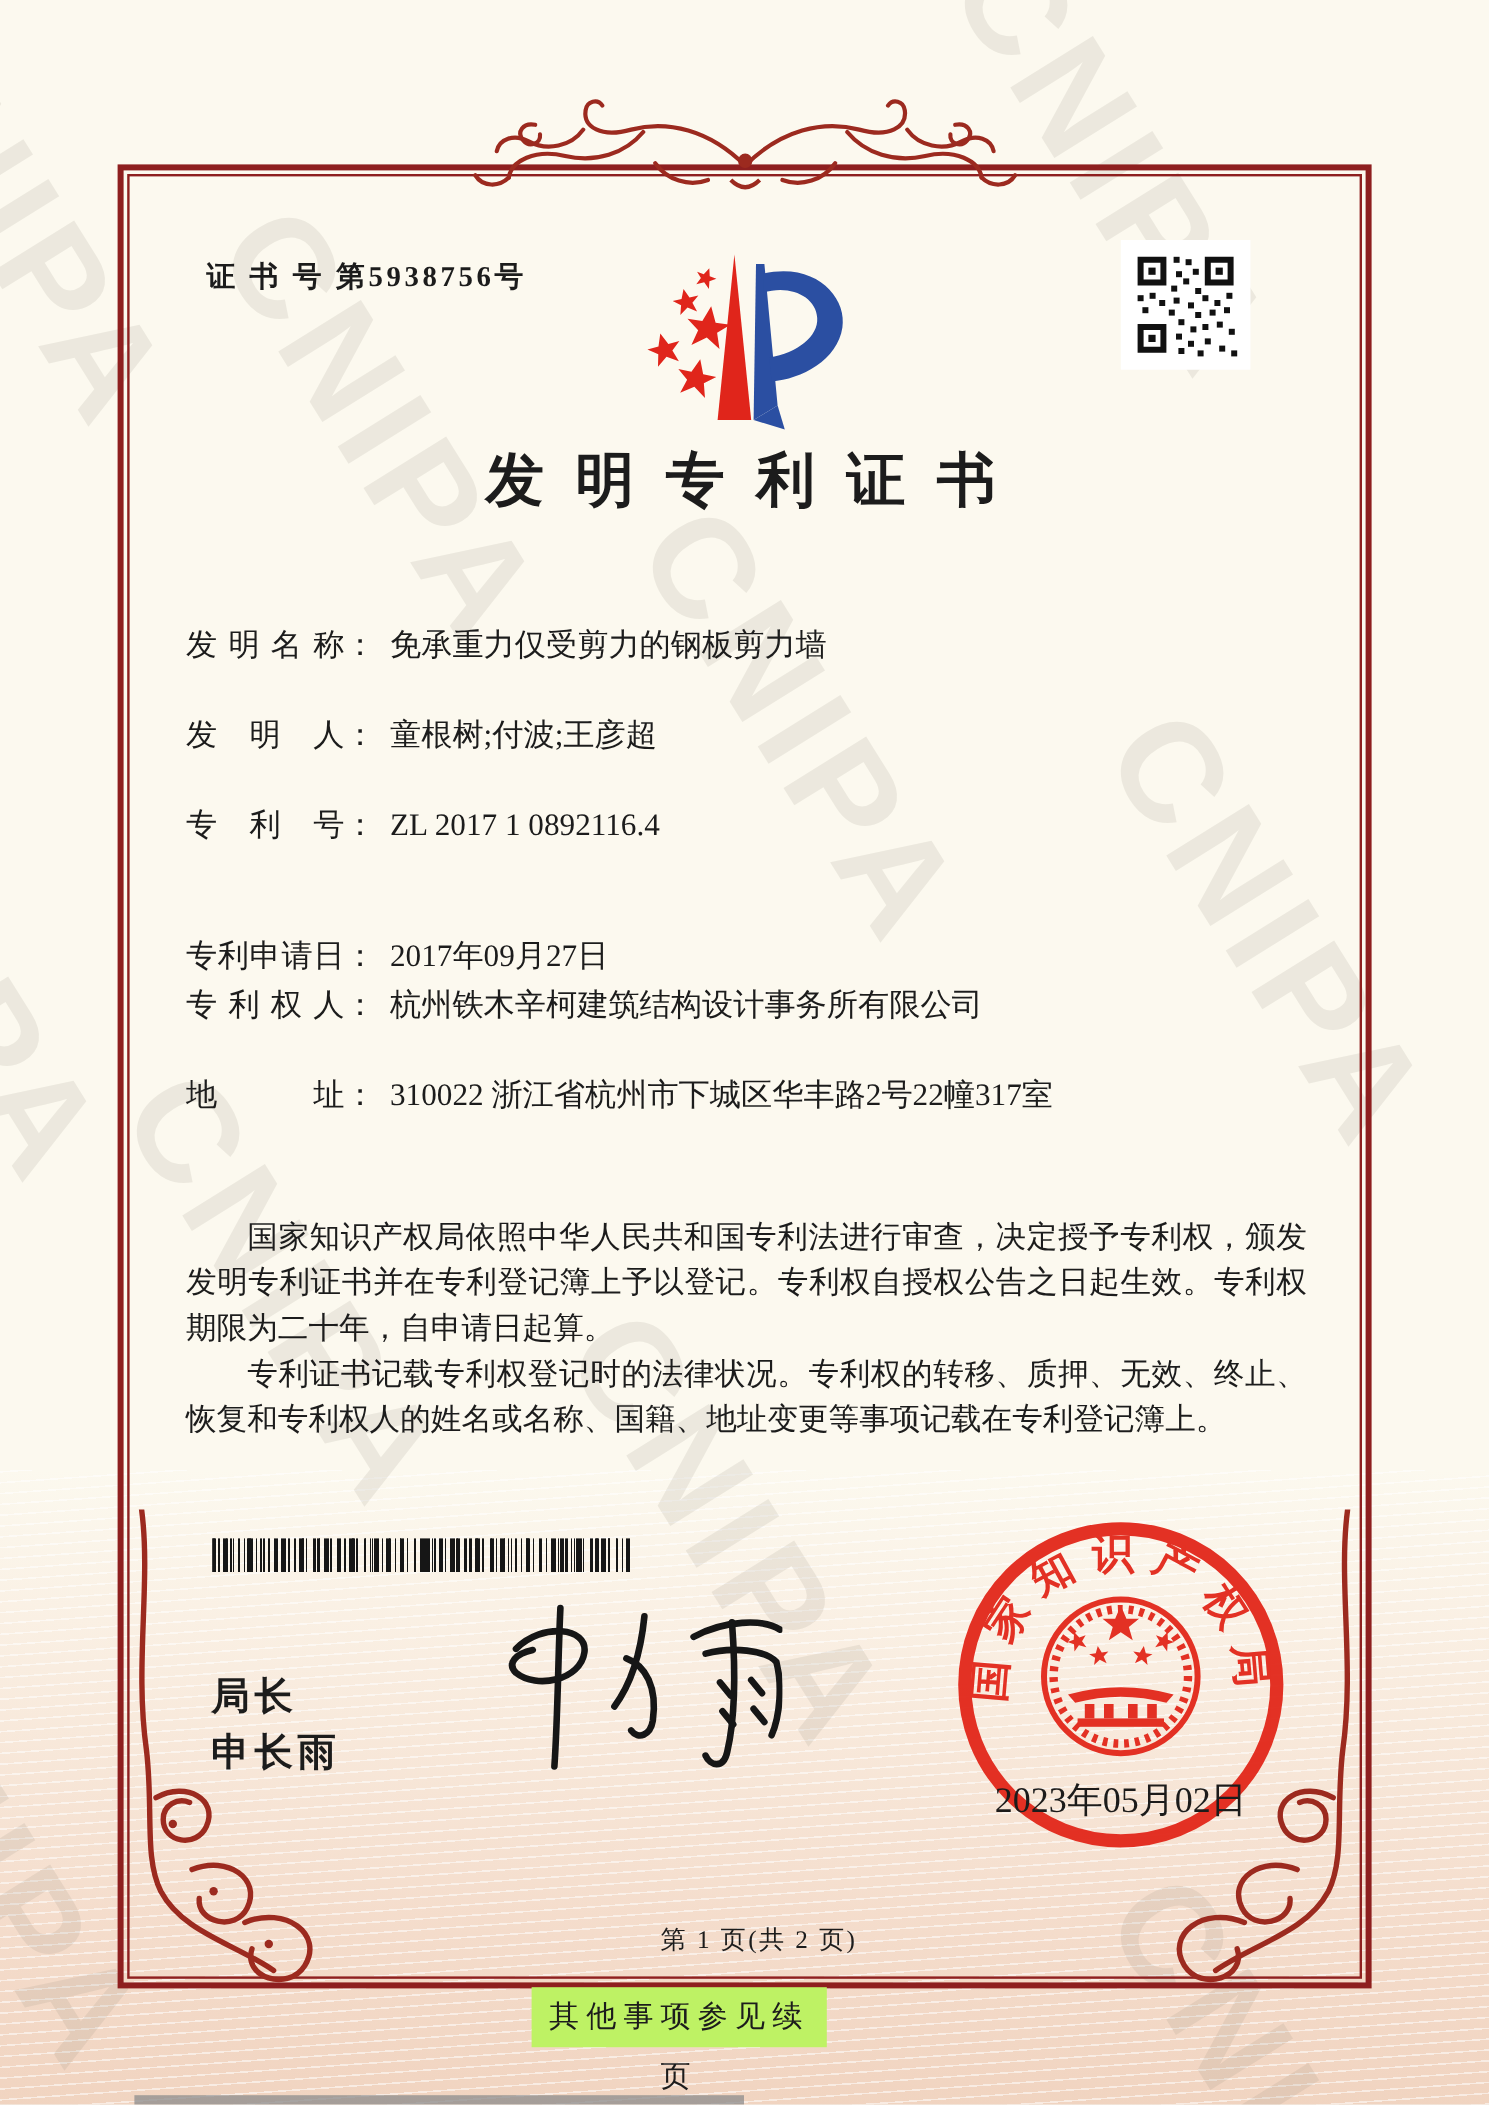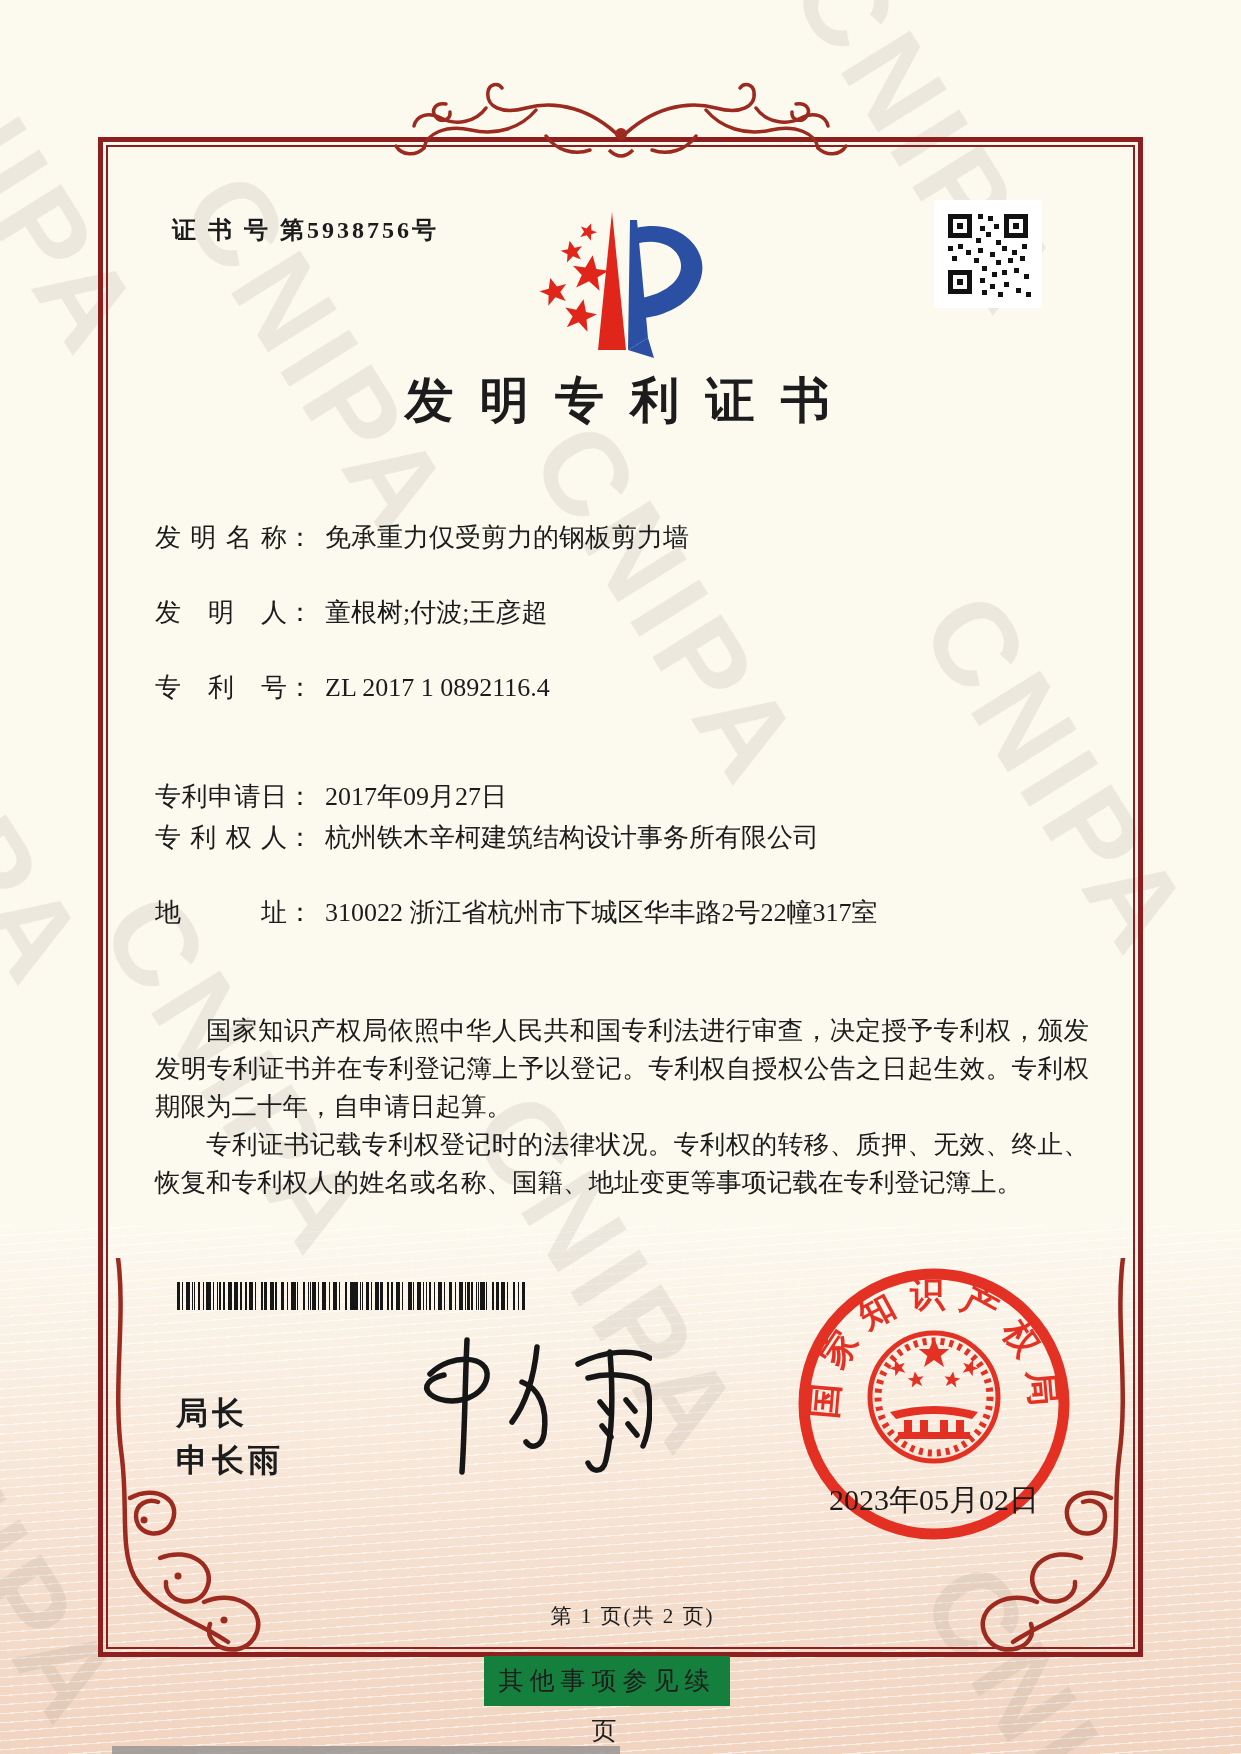--- a/index.html
+++ b/index.html
@@ -50,22 +50,22 @@
     background-image:
       repeating-linear-gradient(90deg,#161616 0 2px,transparent 2px 5px,#161616 5px 6px,transparent 6px 9px,#161616 9px 13px,transparent 13px 15px,#161616 15px 16px,transparent 16px 21px),
       repeating-linear-gradient(90deg,#161616 0 3px,transparent 3px 11px,#161616 11px 12px,transparent 12px 17px,#161616 17px 18px,transparent 18px 29px);
   }
   .signer{position:absolute;z-index:5;left:176px;top:1390px;
     font-family:"Liberation Sans","DejaVu Sans",sans-serif;font-weight:700;
     font-size:32px;letter-spacing:4px;line-height:47px;}
   .sig{position:absolute;z-index:6;left:352px;top:1322px;}
   .seal{position:absolute;z-index:7;left:792px;top:1262px;opacity:.95;}
   .pagefoot{position:absolute;z-index:5;left:0;right:0;top:1602px;text-align:center;font-size:21px;letter-spacing:2px;padding-left:24px;}
-  .contbox{position:absolute;z-index:6;left:484px;top:1656px;width:246px;height:50px;
-    background:#15803d;text-align:center;line-height:50px;font-size:25px;letter-spacing:6px;}
+  .contbox{position:absolute;z-index:6;left:443px;top:1656px;width:246px;height:50px;
+    background:#bef264;text-align:center;line-height:50px;font-size:25px;letter-spacing:6px;}
   .strip{position:absolute;z-index:8;left:112px;top:1746px;width:508px;height:8px;background:#8c8c8c;opacity:.75;}
 </style>
 </head>
 <body>
 
 <div class="page">
 
   <div class="waves"></div>
 
   <span class="wm" style="left:-40px;top:-30px">CNIPA</span>

